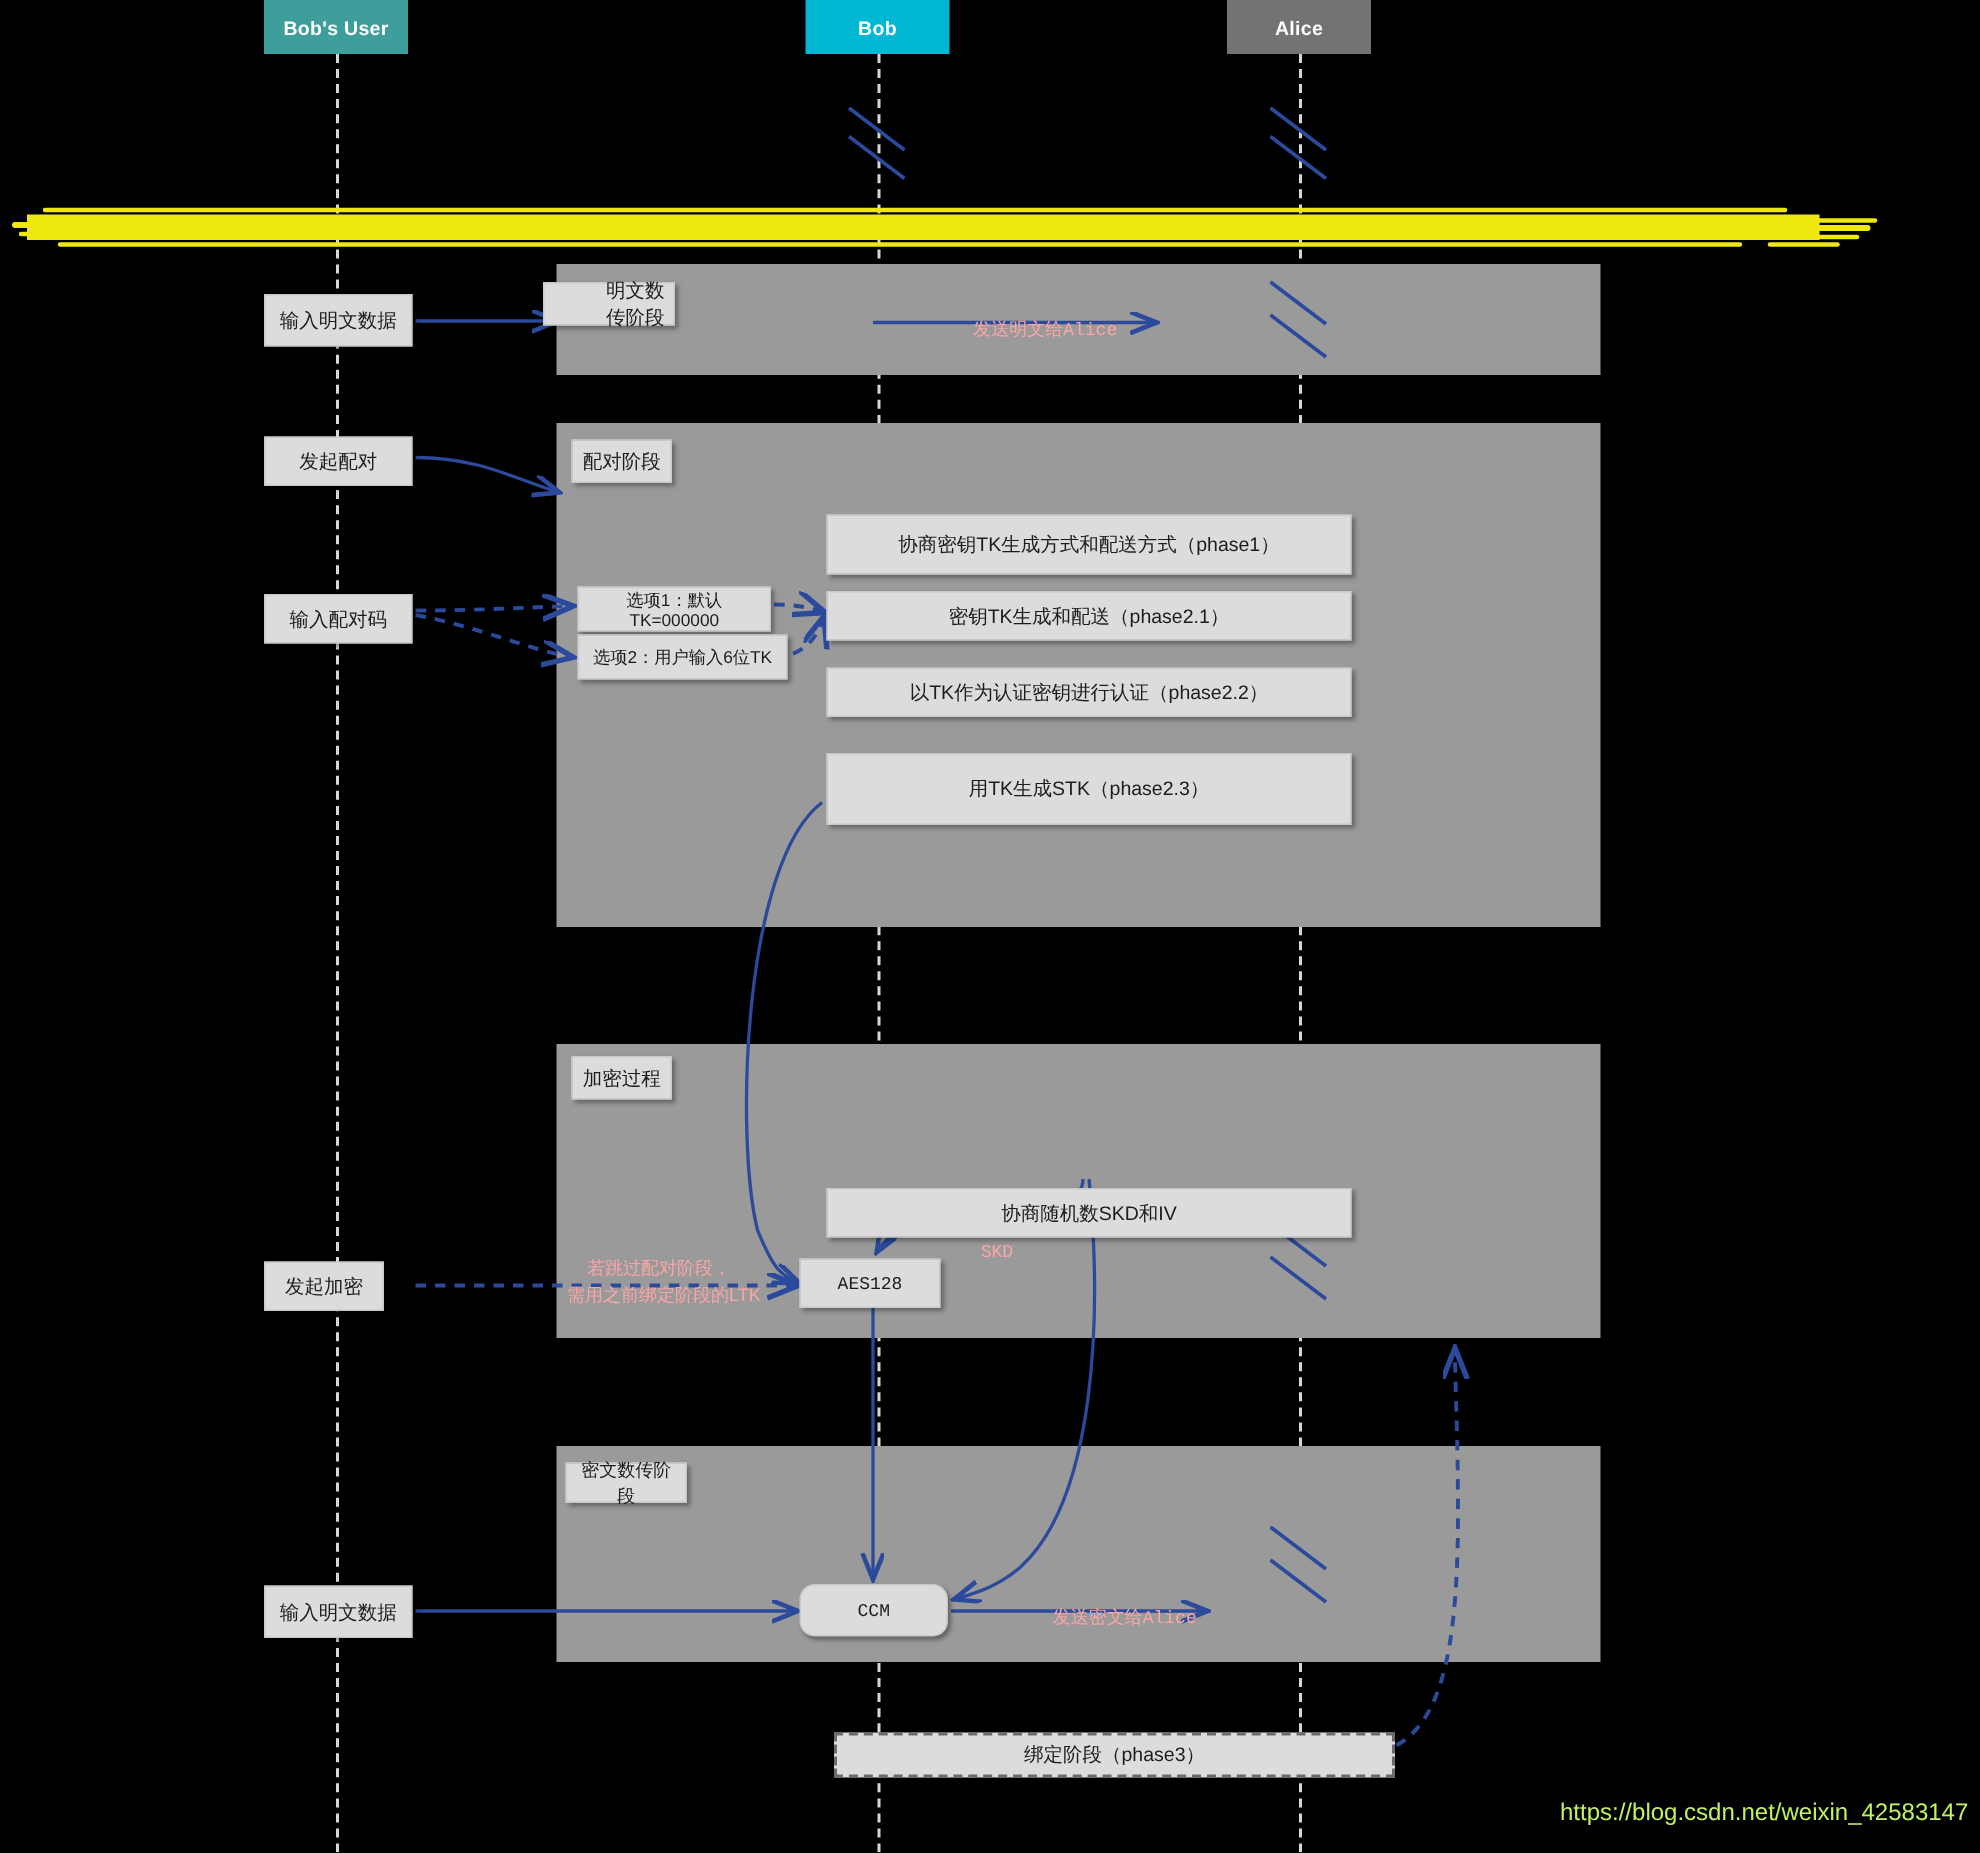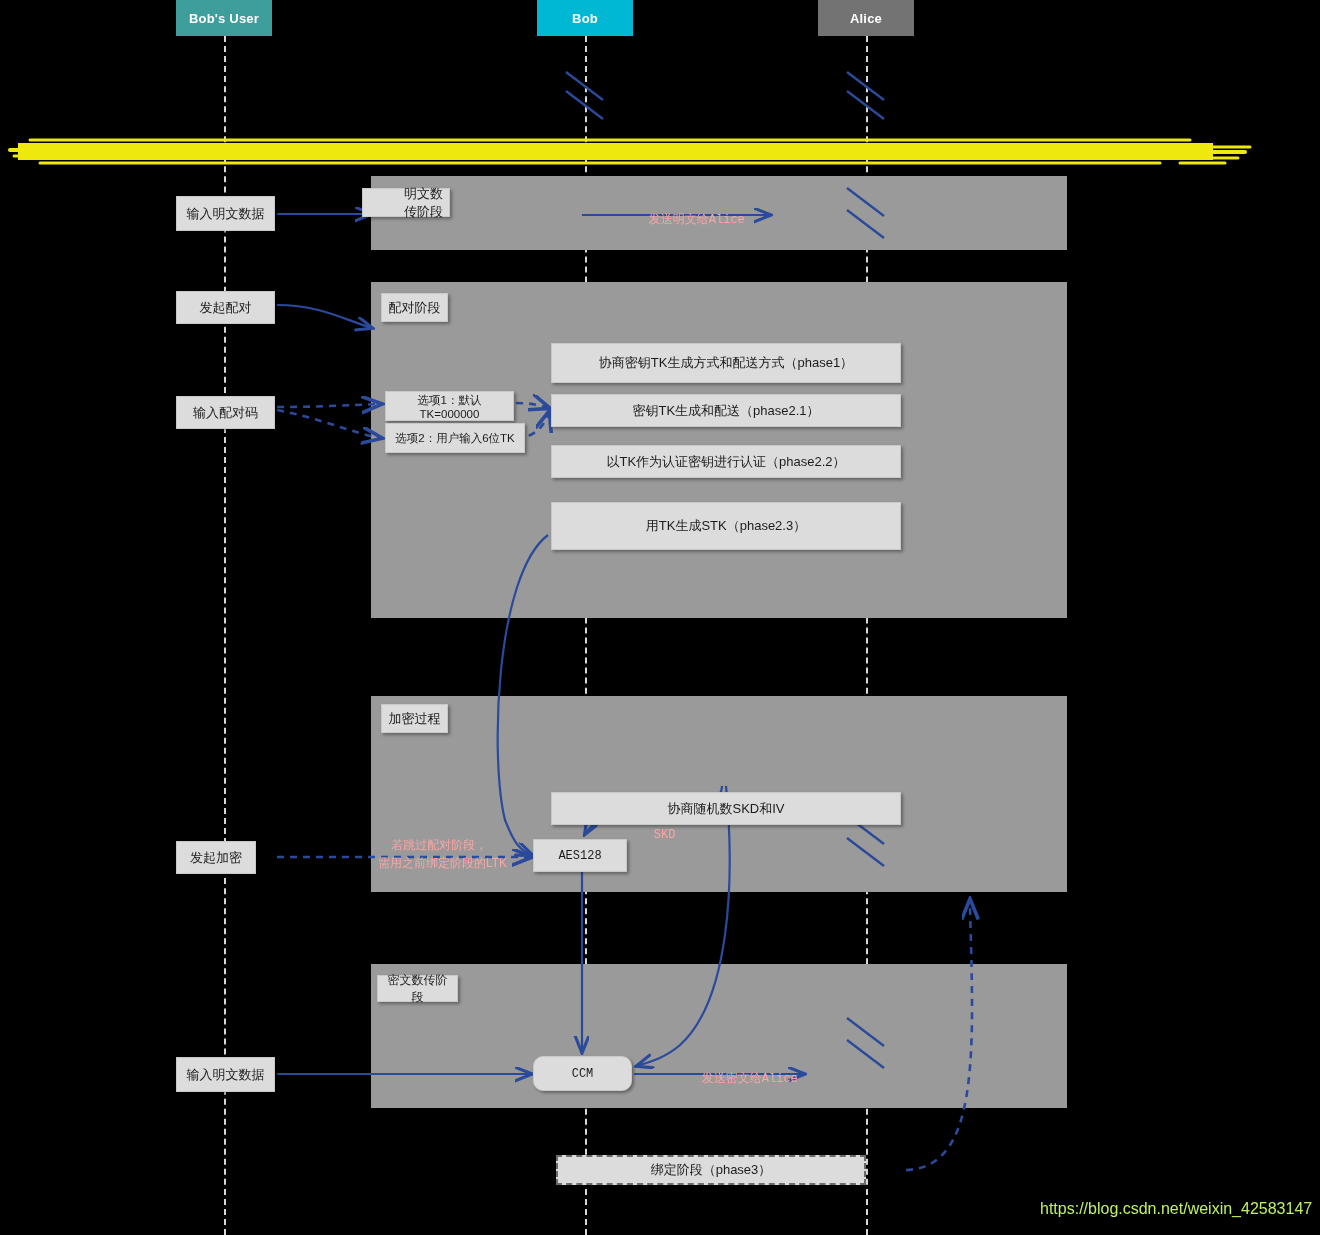--- a/index.html
+++ b/index.html
@@ -269,21 +269,21 @@
   </div>
 
   <div class="box" style="left:176px;top:1057px;width:99px;height:35px;">
     <span>输入明文数据</span>
   </div>
 
   <div class="box mono" style="left:533px;top:1056px;width:99px;height:35px;border-radius:10px;">
     <span>CCM</span>
   </div>
 
-  <div class="box dashed-border" style="left:556px;top:1155px;width:310px;height:30px;">
+  <div class="box dashed-border" style="left:556px;top:1155px;width:374px;height:30px;">
     <span>绑定阶段（phase3）</span>
   </div>
 
   <div class="lbl mono" style="left:620px;top:195px;">
     <span>发送明文给Alice</span>
   </div>
 
   <div class="lbl" style="left:378px;top:820px;font-size:12px;">
     <span>若跳过配对阶段，
 需用之前绑定阶段的LTK</span>

